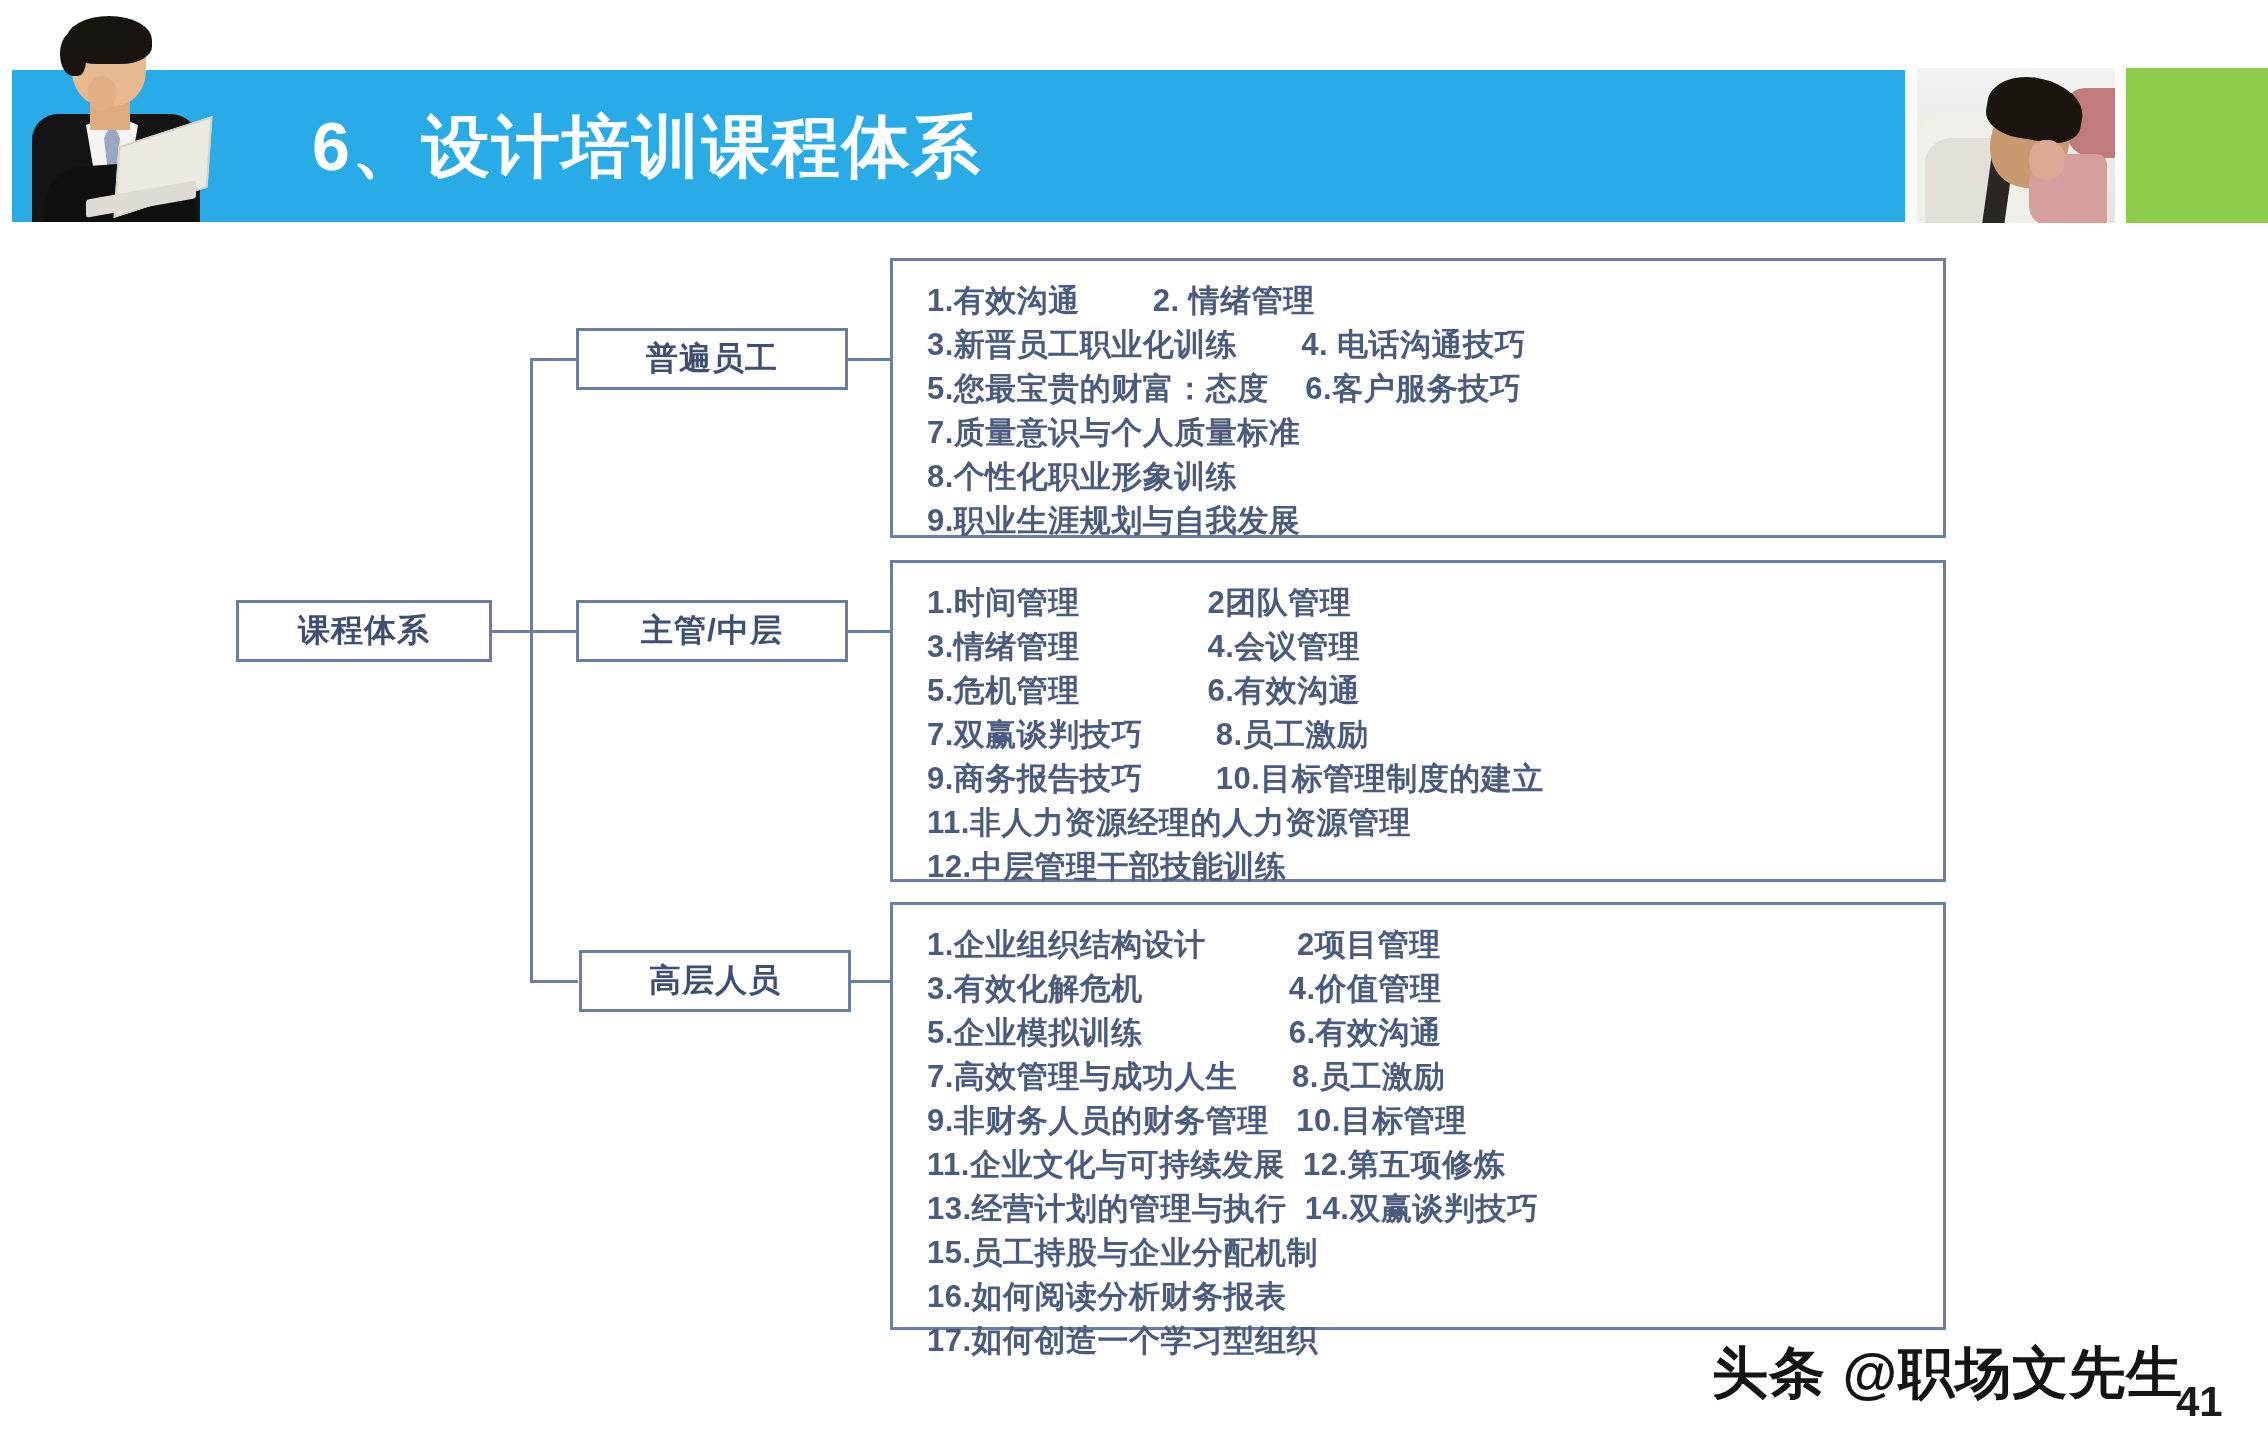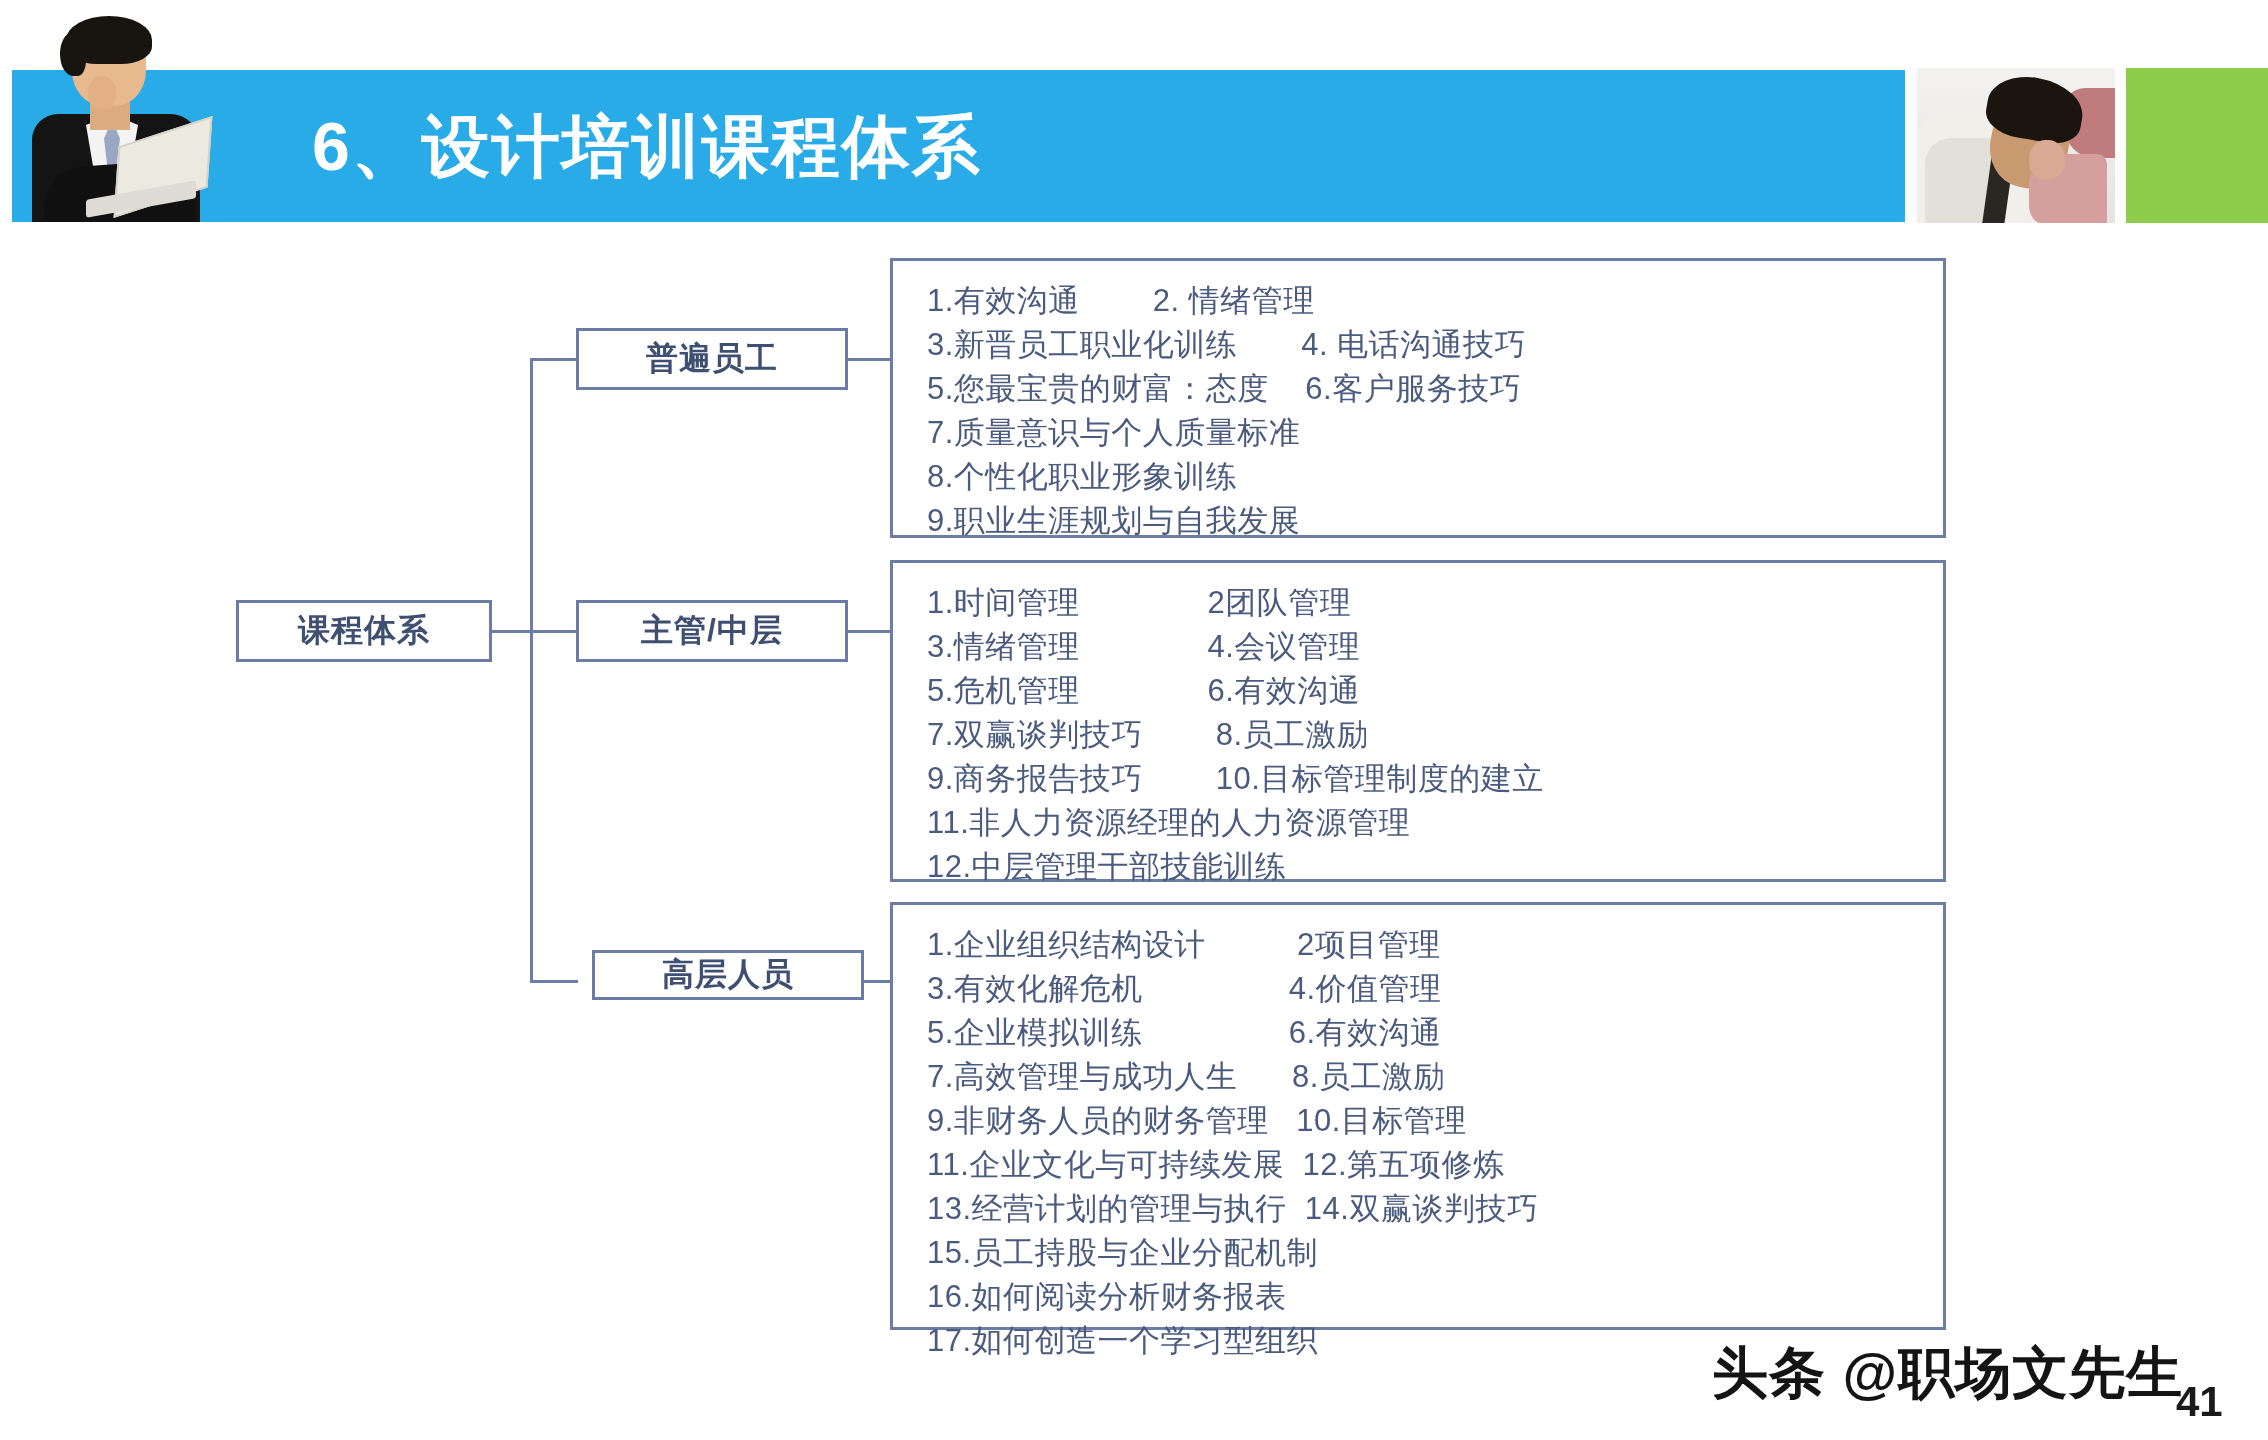--- a/index.html
+++ b/index.html
@@ -186,38 +186,38 @@
     display: flex;
     align-items: center;
     justify-content: center;
     letter-spacing: 1px;
     text-align: right;
   }
 
   #node-root  { left: 204px; top: 360px; width: 256px; height: 62px; margin-left: 32px; }
   #node-n1    { left: 576px; top: 88px;  width: 272px; height: 62px; }
   #node-n2    { left: 576px; top: 360px; width: 272px; height: 62px; }
-  #node-n3    { left: 592px; top: 710px; width: 272px; height: 50px; }
+  #node-n3    { left: 579px; top: 710px; width: 272px; height: 62px; }
 
   .panel {
     position: absolute;
     left: 890px;
     width: 1056px;
     border: 3px solid #6c7da5;
     background: #ffffff;
     padding: 18px 0 14px 34px;
   }
   #panel-1 { top: 18px;  height: 280px; }
   #panel-2 { top: 320px; height: 322px; }
   #panel-3 { top: 662px; height: 428px; }
 
   .panel-line {
     color: #4a5b7d;
     font-size: 31px;
-    font-weight: normal;
+    font-weight: bold;
     line-height: 44px;
     white-space: pre;
     letter-spacing: 0.5px;
   }
 
   
   .conn { position: absolute; background: #6c7da5; }
   .h3 { height: 3px; }
   .v3 { width: 3px; }
 

